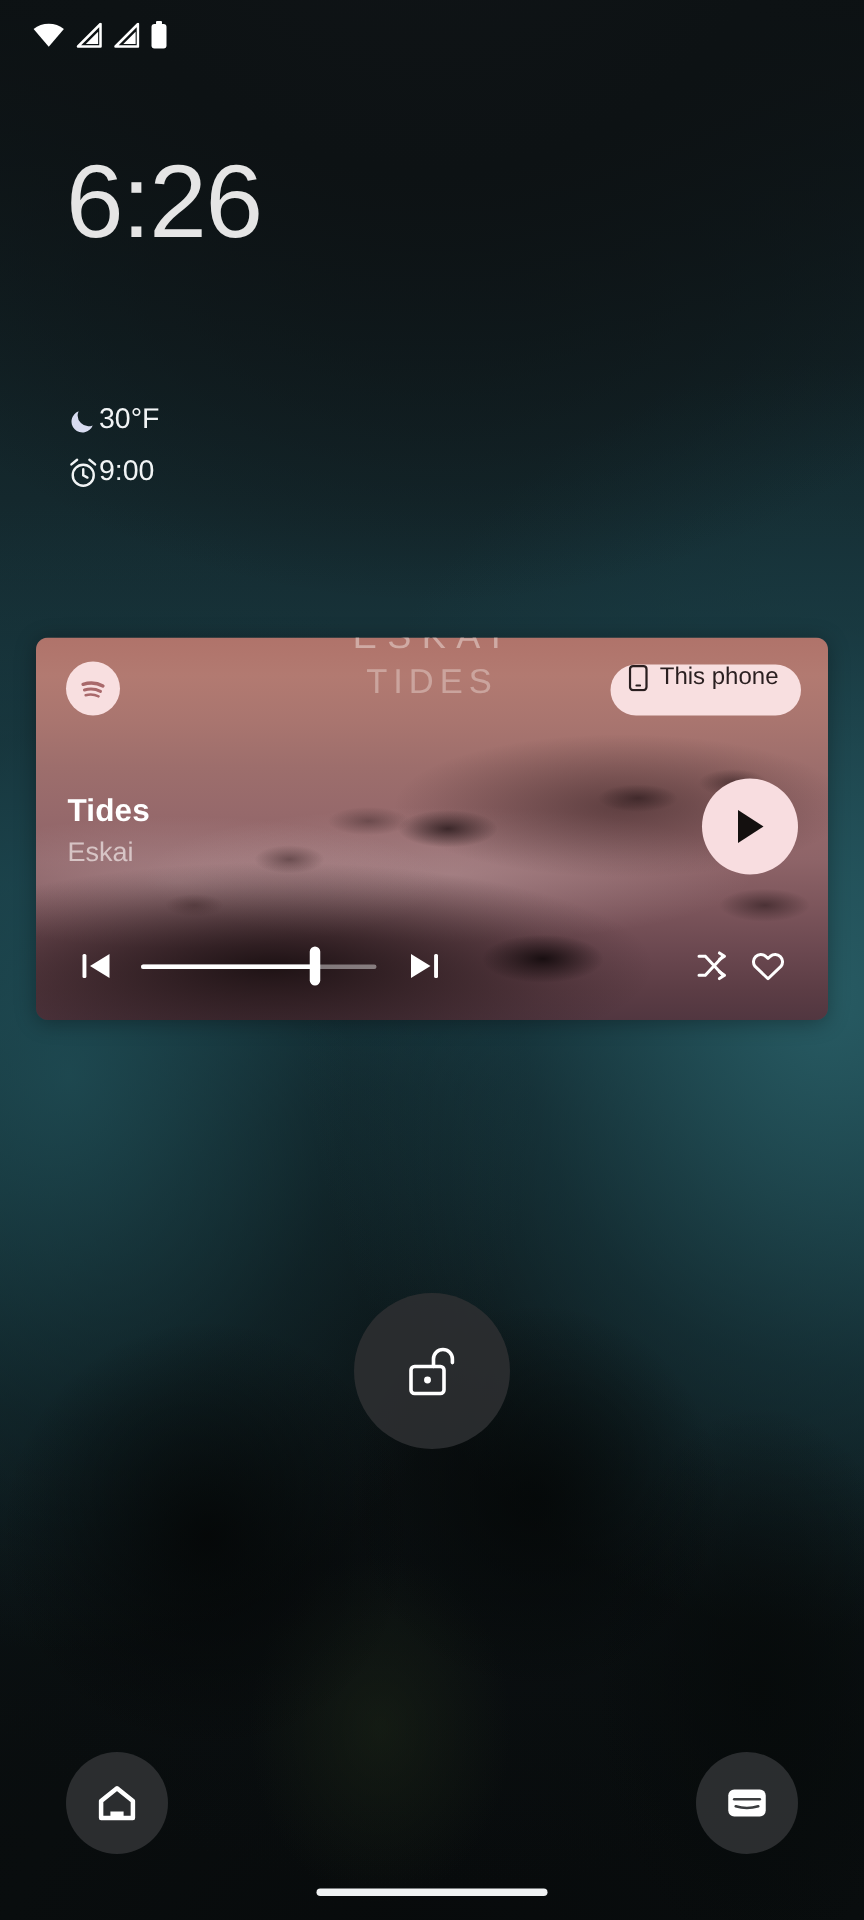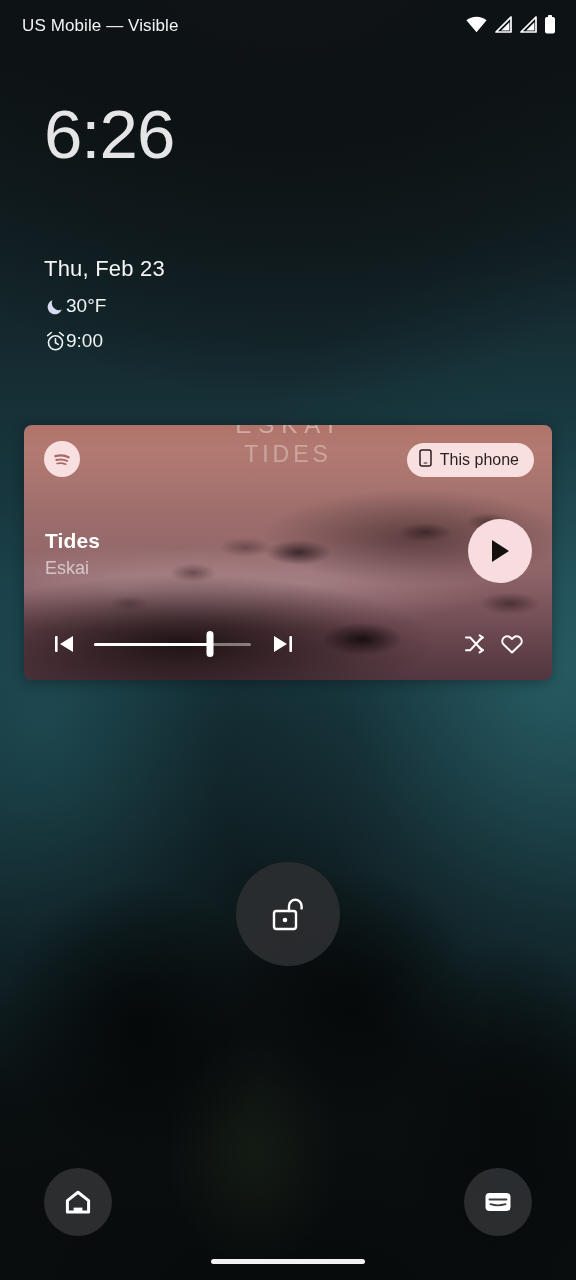--- a/index.html
+++ b/index.html
@@ -114,21 +114,21 @@
   #spotify-badge{
     position:absolute; left:20px; top:16px;
     width:36px; height:36px; border-radius:50%;
     background:#f8dfe0;
     display:flex; align-items:center; justify-content:center;
   }
   #device-chip{
     position:absolute; right:18px; top:18px;
     height:34px; padding:0 15px 0 12px;
     background:#f8dfe0; border-radius:17px;
-    display:flex; align-items:center; gap:8px;
+    display:flex; align-items:flex-start; gap:8px;
     color:#2a1f20; font-size:16px; font-weight:500; white-space:nowrap;
   }
 
   #track-block{ position:absolute; left:21px; top:104px; }
   #track-title{ color:#ffffff; font-size:21px; font-weight:700; letter-spacing:0.1px; }
   #track-artist{ color:rgba(238,228,228,0.72); font-size:18px; margin-top:5px; }
 
   #play-button{
     position:absolute; right:20px; top:94px;
     width:64px; height:64px; border-radius:50%;
@@ -190,21 +190,20 @@
     border-radius:3px; background:#f0f2f3;
     z-index:18;
   }
 </style>
 </head>
 <body>
 
 <div id="wallpaper"></div>
 
 <div id="statusbar">
-  <div id="carrier">US Mobile — Visible</div>
   <div id="status-icons">
     <span class="sicon">
       <svg width="21" height="17" viewBox="0 0 21 17">
           <path d="M10.5 16.2 0.4 4.3C3.2 2 6.7 0.8 10.5 0.8s7.3 1.2 10.1 3.5z" fill="#ffffff"></path>
         </svg>
     </span>
     <span class="sicon">
       <svg width="18" height="17" viewBox="0 0 18 17">
           <path d="M17 1 17 16 2 16z" fill="none" stroke="#ffffff" stroke-width="1.7" stroke-linejoin="round"></path>
           <path d="M15.4 6.2 15.4 14.4 7.2 14.4z" fill="#ffffff"></path>
@@ -221,21 +220,20 @@
           <rect x="4" y="0" width="4" height="2.4" rx="0.7" fill="#ffffff"></rect>
           <rect x="1" y="2" width="10" height="16.4" rx="2" fill="#ffffff"></rect>
         </svg>
     </span>
   </div>
 </div>
 
 <div id="clock">6:26</div>
 
 <div id="datecol">
-  <div id="dateline">Thu, Feb 23</div>
 
   <div class="infoline">
     <span class="glyph">
       <svg width="19" height="19" viewBox="0 0 19 19">
           <path d="M15.8 12.6A7.2 7.2 0 0 1 6.4 3.2 7.3 7.3 0 1 0 15.8 12.6z" fill="#d8dcf0"></path>
         </svg>
     </span>
     <span>30°F</span>
   </div>
 

